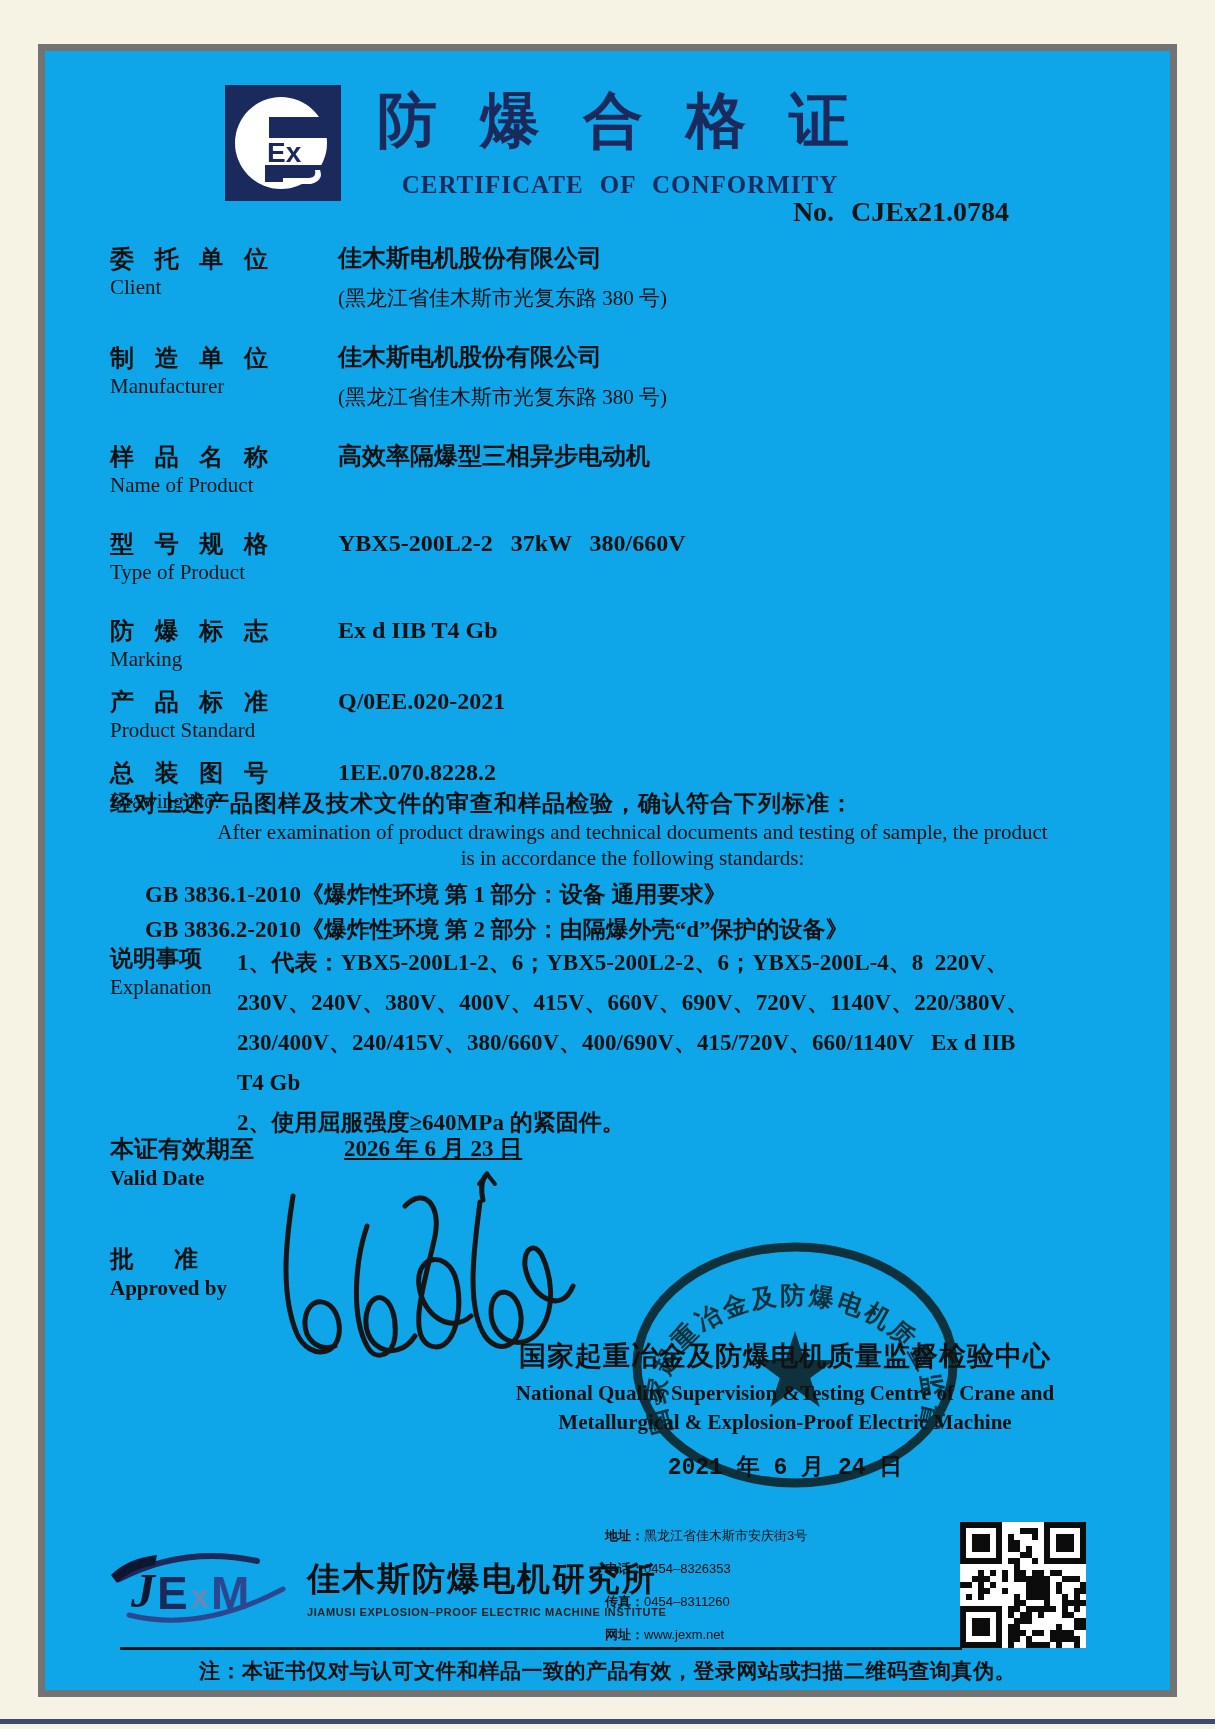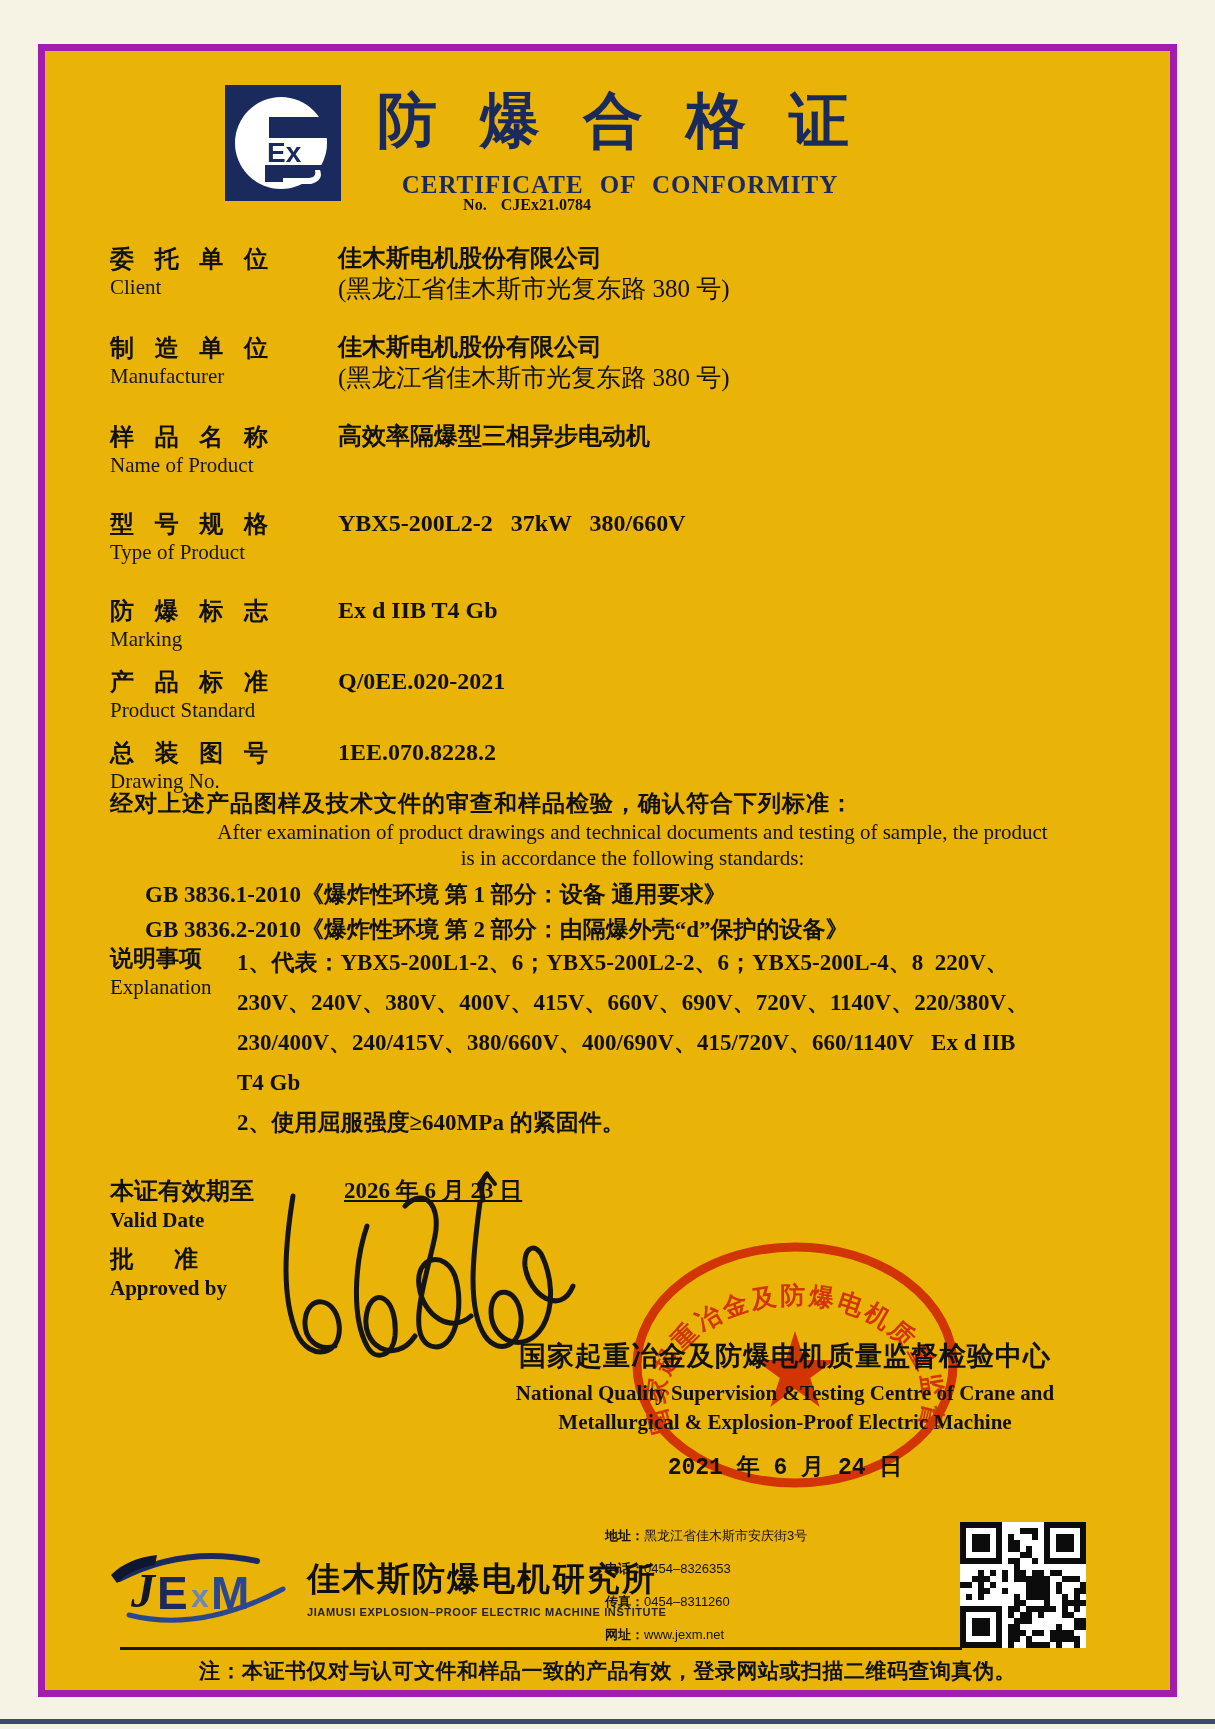--- a/index.html
+++ b/index.html
@@ -7,71 +7,71 @@
   body {
     position:relative;
     background:#f7f3e4;
     font-family:"Liberation Sans", sans-serif;
     color:#111;
     overflow:hidden;
   }
   .certificate {
     position:absolute; left:38px; top:44px;
     width:1139px; height:1653px;
-    border:7px solid #a21caf;
-    background:#eab308;
+    border:7px solid #737373;
+    background:#0ea5e9;
   }
   .bottom-strip {
     position:absolute; left:0; top:1719px; width:1215px; height:5px;
     background:#1b2a5c; opacity:.85;
   }
   
   .logo-ex { position:absolute; left:180px; top:34px; }
   .hdr { position:absolute; left:255px; top:30px; width:640px; text-align:center; }
   .hdr-title {
     font-family:"Liberation Serif", serif;
     font-size:60px; font-weight:bold; color:#1b2a5c;
     letter-spacing:14px; white-space:pre;
   }
   .hdr-sub {
     font-family:"Liberation Serif", serif;
     font-size:25px; font-weight:bold; color:#1b2a5c;
     letter-spacing:1px; word-spacing:9px; margin-top:9px;
   }
   .cert-no {
-    position:absolute; left:0; top:145px; width:964px; text-align:center;
+    position:absolute; left:0; top:145px; width:964px; text-align:right;
     font-family:"Liberation Serif", serif;
-    font-size:16px; font-weight:bold; color:#141414; word-spacing:10px;
+    font-size:28px; font-weight:bold; color:#141414; word-spacing:10px;
   }
   
   .fields { position:absolute; left:65px; top:192px; width:1040px; }
   .frow { display:flex; margin-bottom:29px; }
   .frow.tight { margin-bottom:13px; }
   .fl { width:228px; flex:0 0 228px; }
   .fl-cn { font-size:24px; font-weight:bold; letter-spacing:7px; white-space:pre; line-height:31px; }
   .fl-en { font-family:"Liberation Serif", serif; font-size:21px; line-height:27px; color:#151515; }
   .fv-main { font-size:24px; font-weight:bold; line-height:31px; white-space:pre;
              font-family:"Liberation Serif", serif; }
-  .fv-sub  { font-family:"Liberation Serif", serif; font-size:25px; line-height:29px; margin-top:0; white-space:pre;text-align:right; }
+  .fv-sub  { font-family:"Liberation Serif", serif; font-size:21px; line-height:29px; margin-top:10px; white-space:pre;text-align:right; }
   
   .conformity { position:absolute; left:65px; top:737px; width:1045px; }
   .stmt-cn { font-size:23px; font-weight:bold; letter-spacing:1px; line-height:31px; }
   .stmt-en { font-family:"Liberation Serif", serif; font-size:21px; line-height:26px;text-align:center; }
   .standards { margin-top:6px; }
   .standard-line { font-family:"Liberation Serif", serif; font-size:23px; font-weight:bold;
                    line-height:35px; padding-left:35px; white-space:pre; }
   
   .explanation { position:absolute; left:65px; top:892px; width:1050px; display:flex; }
   .expl-label { width:127px; flex:0 0 127px; }
   .expl-cn { font-size:23px; font-weight:bold; line-height:30px; }
   .expl-en { font-family:"Liberation Serif", serif; font-size:21px; line-height:28px; }
   .expl-body { font-family:"Liberation Serif", serif; font-size:23px; font-weight:bold; }
   .expl-line { line-height:40px; white-space:pre; }
   
-  .validity { position:absolute; left:65px; top:1082px; display:flex;margin-top:42px; }
+  .validity { position:absolute; left:65px; top:1082px; display:flex; }
   .approval { position:absolute; left:65px; top:1192px; }
   .big-cn { font-size:24px; font-weight:bold; line-height:31px; white-space:pre; }
   .sub-en { font-family:"Liberation Serif", serif; font-size:21px; font-weight:bold; line-height:28px; }
   .valid-value { font-family:"Liberation Serif", serif; font-size:23px; font-weight:bold;
                  margin-left:90px; line-height:31px; white-space:pre;text-decoration:underline; }
   .signature { position:absolute; left:210px; top:1115px; }
   
   .stamp { position:absolute; left:580px; top:1186px; opacity:.88; mix-blend-mode:multiply; }
   .issuer { position:absolute; left:380px; top:1287px; width:720px; text-align:center; }
   .issuer-cn { font-size:27px; font-weight:bold; letter-spacing:1px; }

